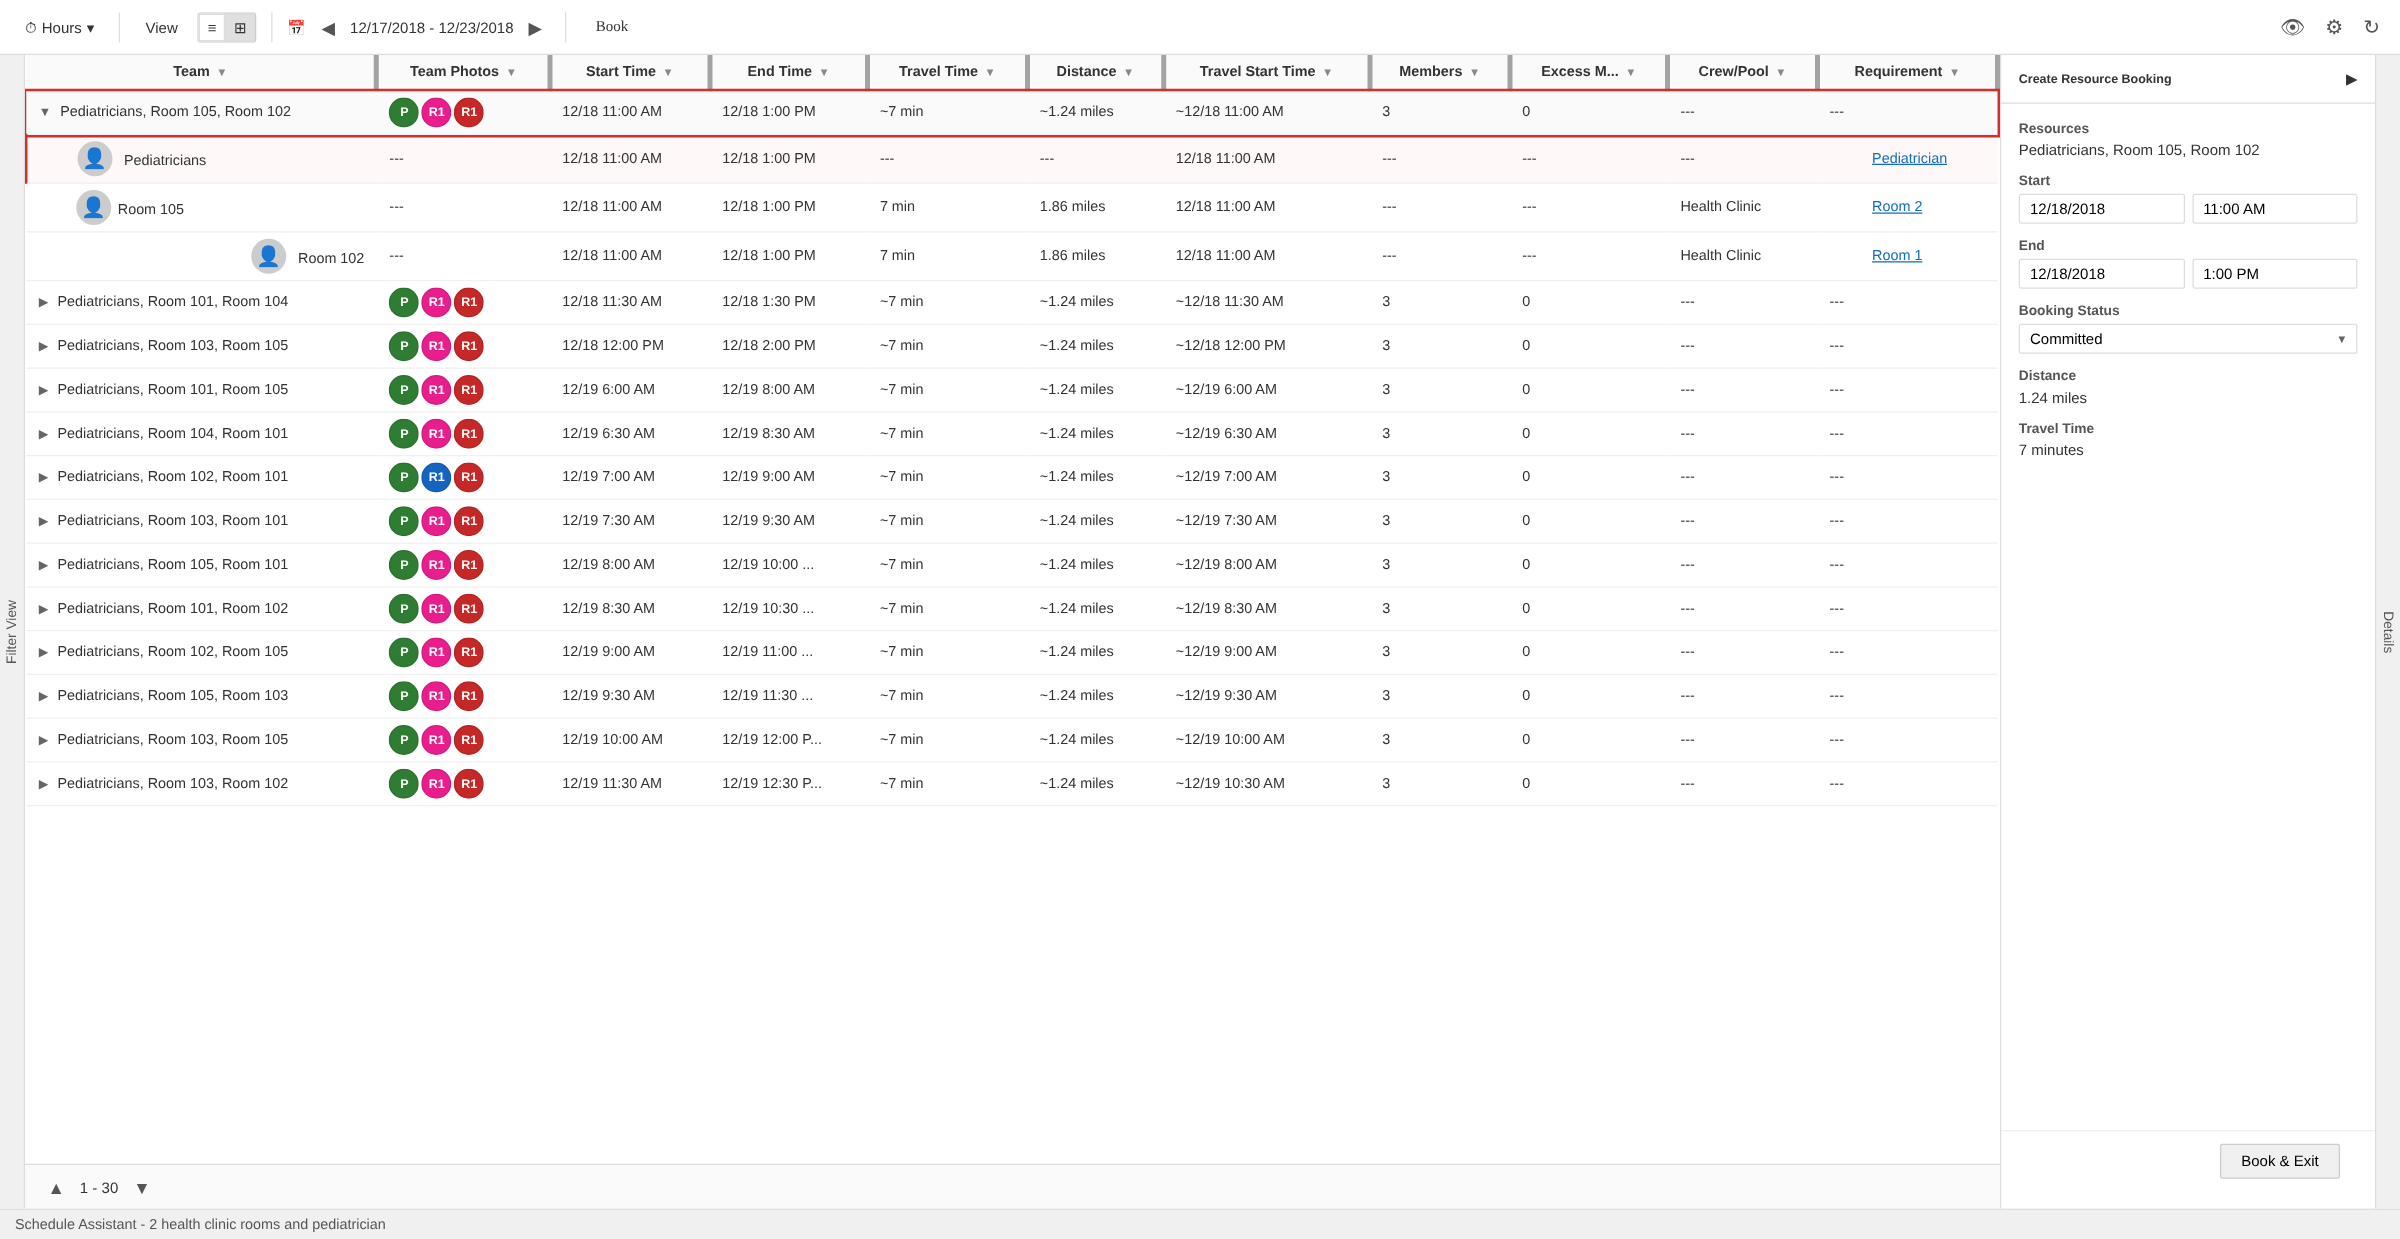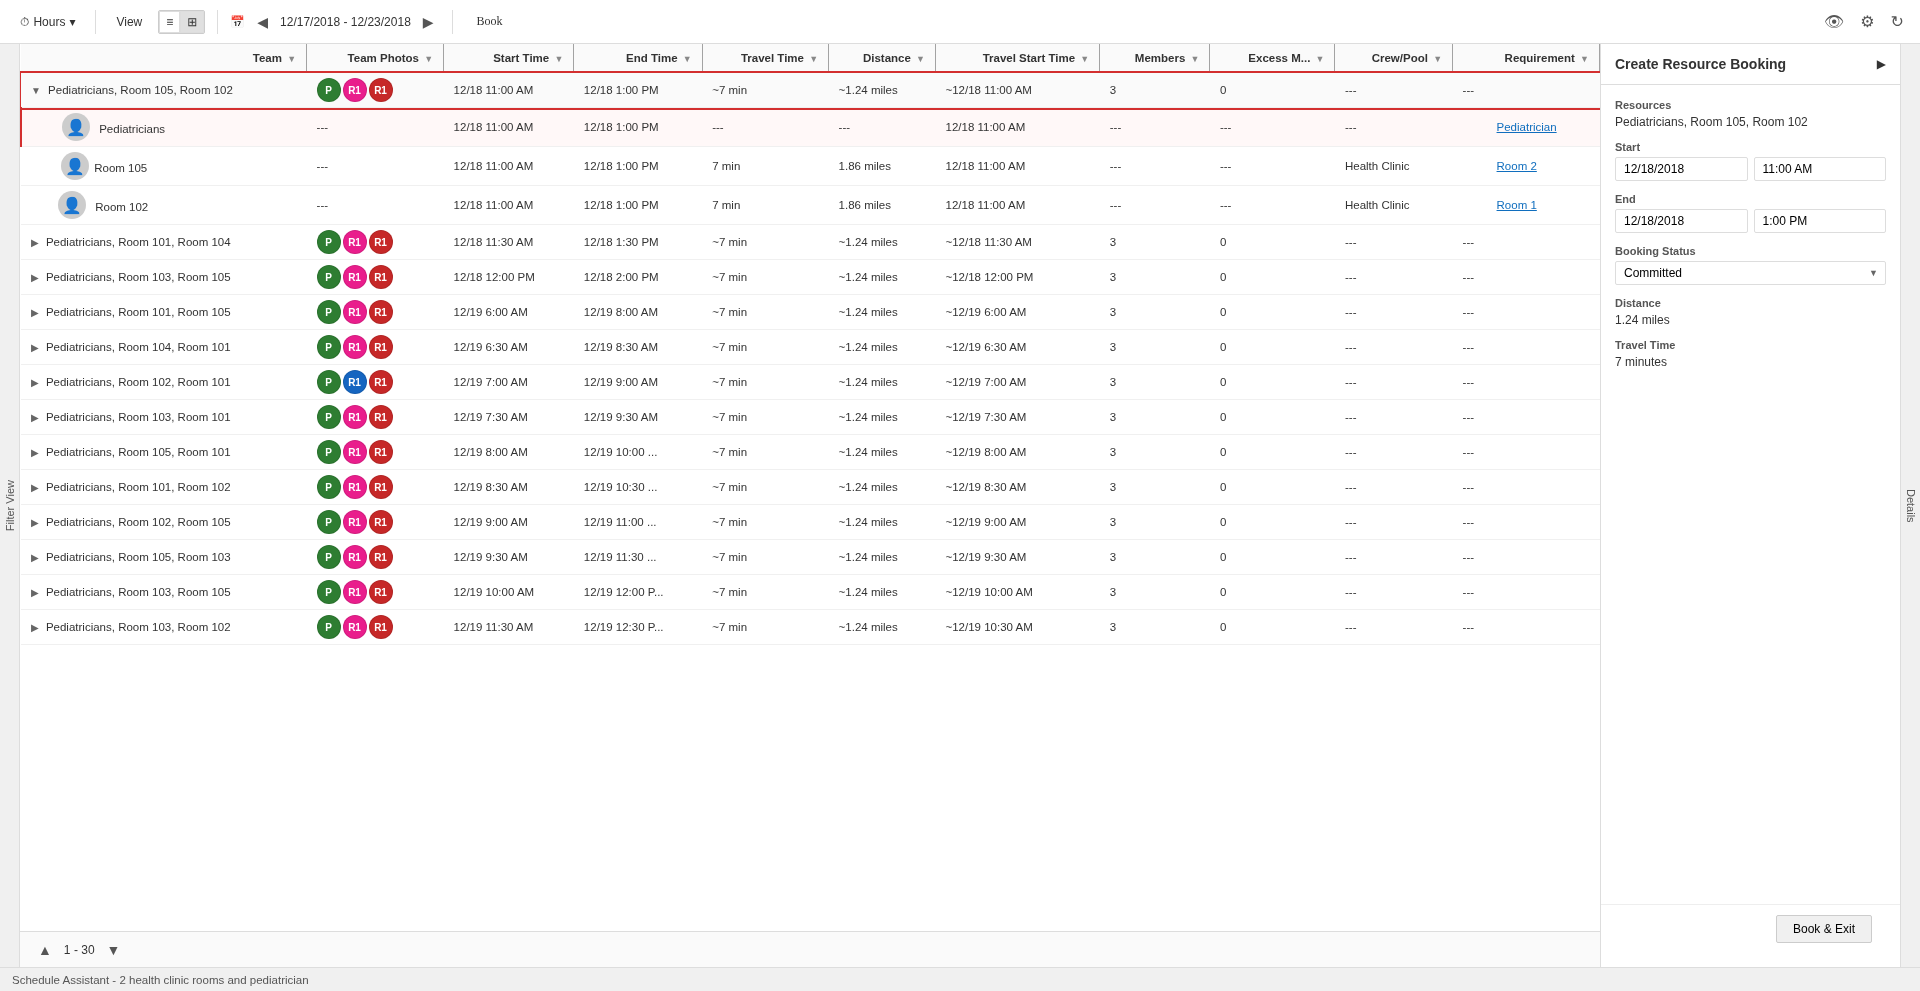--- a/index.html
+++ b/index.html
@@ -74,25 +74,25 @@
       flex: 1;
     }
 
     .table-header {
       background: #fafafa;
       border-bottom: 1px solid #ddd;
     }
 
     .table-header th {
       padding: 8px 10px;
-      text-align: right;
+      text-align: center;
       font-weight: 600;
       font-size: 11.5px;
       color: #333;
-      border-right: 1px solid #a3a3a3;
+      border-right: 4px solid #a3a3a3;
       white-space: nowrap;
       cursor: pointer;
       user-select: none;
     }
 
     .sort-arrow { font-size: 9px; color: #888; margin-left: 2px; }
 
     .table-wrapper {
       flex: 1;
       overflow-y: auto;
@@ -155,21 +155,21 @@
     }
 
     .right-panel-header {
       padding: 12px 14px;
       border-bottom: 1px solid #ddd;
       display: flex;
       align-items: center;
       justify-content: space-between;
     }
 
-    .right-panel-title { font-size: 14px; font-weight: 600; }
+    .right-panel-title { font-size: 10px; font-weight: 600; }
 
     .right-panel-content { padding: 14px; flex: 1; overflow-y: auto; }
 
     .field-label {
       font-size: 11px;
       font-weight: 600;
       color: #555;
       margin-bottom: 4px;
       margin-top: 12px;
     }
@@ -418,21 +418,21 @@
           <td>12/18 1:00 PM</td>
           <td>7 min</td>
           <td>1.86 miles</td>
           <td>12/18 11:00 AM</td>
           <td>---</td>
           <td>---</td>
           <td>Health Clinic</td>
           <td><span class="link-text">Room 2</span></td>
         </tr>
               <tr class="child-row">
-          <td style="padding-left:37px;">
+          <td style="padding-left:37px;text-align:right;">
             <span class="avatar-img">👤</span>
             <span style="margin-left:6px;">Room 102</span>
           </td>
           <td>---</td>
           <td>12/18 11:00 AM</td>
           <td>12/18 1:00 PM</td>
           <td>7 min</td>
           <td>1.86 miles</td>
           <td>12/18 11:00 AM</td>
           <td>---</td>

